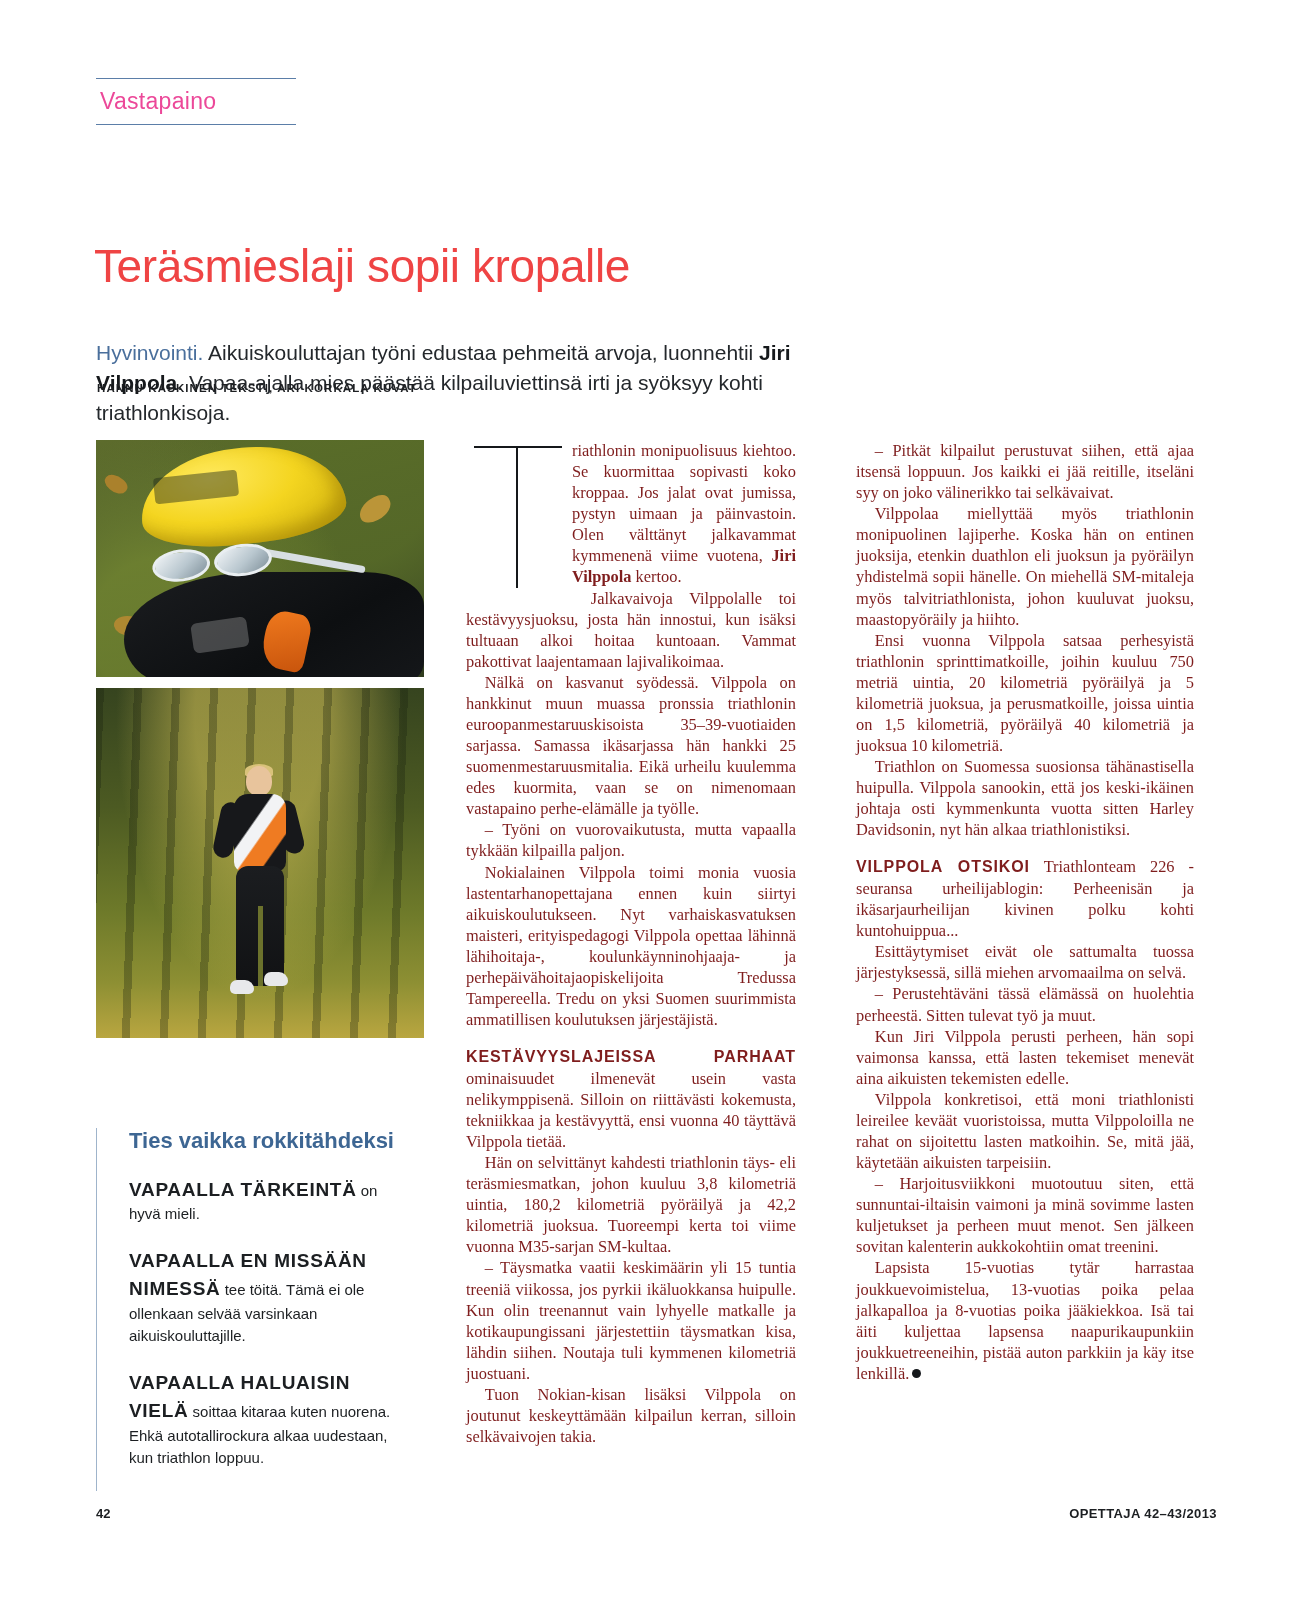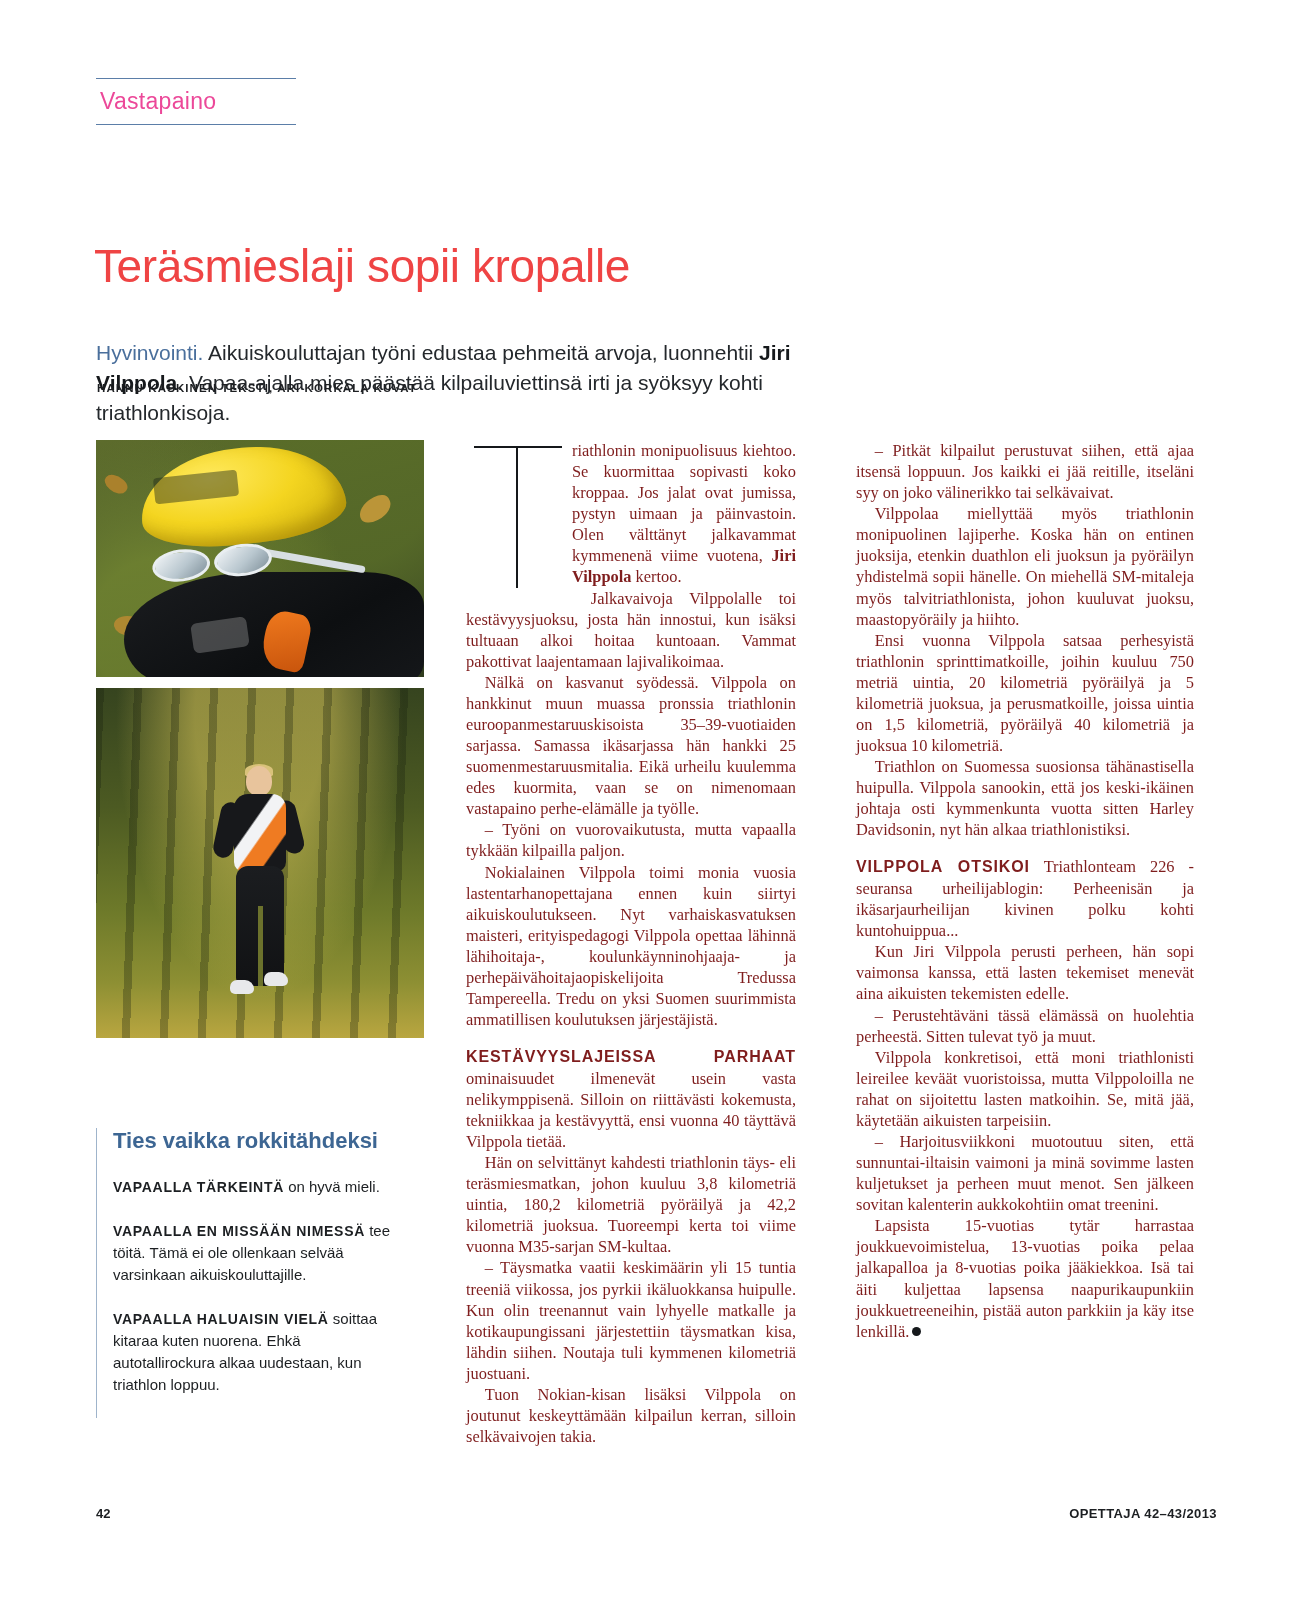--- a/index.html
+++ b/index.html
@@ -255,41 +255,41 @@
     border-radius: 7px 9px 5px 5px;
   }
 
   
   .sidebar {
     position: absolute;
     left: 96px;
     top: 1128px;
     width: 300px;
     border-left: 1.5px solid #9fb4cb;
-    padding-left: 16px;
+    padding-left: 32px;
     box-sizing: border-box;
   }
   .sidebar-title {
     font-family: "Liberation Sans", sans-serif;
     font-size: 22px;
     font-weight: 700;
     color: #3d6693;
     line-height: 1.16;
     margin-bottom: 22px;
   }
   .sidebar-item {
     font-family: "Liberation Sans", sans-serif;
     font-size: 15px;
     line-height: 1.47;
     color: #1c1f22;
     margin-bottom: 22px;
   }
   .sidebar-item .sb-lead {
     font-weight: 700;
-    font-size: 14px;
+    font-size: 19px;
     letter-spacing: 0.7px;
     text-align: right;
   }
 
   
   .col {
     position: absolute;
     top: 440px;
     width: 330px;
     font-size: 16.4px;
@@ -458,22 +458,23 @@
   </div>
 
   <div class="col col-right">
     <p>– Pitkät kilpailut perustuvat siihen, että ajaa itsensä loppuun. Jos kaikki ei jää reitille, itseläni syy on joko välinerikko tai selkävaivat.</p>
     <p>Vilppolaa miellyttää myös triathlonin monipuolinen lajiperhe. Koska hän on entinen juoksija, etenkin duathlon eli juoksun ja pyöräilyn yhdistelmä sopii hänelle. On miehellä SM-mitaleja myös talvitriathlonista, johon kuuluvat juoksu, maastopyöräily ja hiihto.</p>
     <p>Ensi vuonna Vilppola satsaa perhesyistä triathlonin sprinttimatkoille, joihin kuuluu 750 metriä uintia, 20 kilometriä pyöräilyä ja 5 kilometriä juoksua, ja perusmatkoille, joissa uintia on 1,5 kilometriä, pyöräilyä 40 kilometriä ja juoksua 10 kilometriä.</p>
     <p>Triathlon on Suomessa suosionsa tähänastisella huipulla. Vilppola sanookin, että jos keski-ikäinen johtaja osti kymmenkunta vuotta sitten Harley Davidsonin, nyt hän alkaa triathlonistiksi.</p>
 
     <p class="sub"><span class="smallcaps">VILPPOLA OTSIKOI</span><span> Triathlonteam 226 -seuransa urheilijablogin: Perheenisän ja ikäsarjaurheilijan kivinen polku kohti kuntohuippua...</span></p>
 
+    <p>Esittäytymiset eivät ole sattumalta tuossa järjestyksessä, sillä miehen arvomaailma on selvä.</p>
+    <p>– Perustehtäväni tässä elämässä on huolehtia perheestä. Sitten tulevat työ ja muut.</p>
     <p>Kun Jiri Vilppola perusti perheen, hän sopi vaimonsa kanssa, että lasten tekemiset menevät aina aikuisten tekemisten edelle.</p>
-    <p>– Perustehtäväni tässä elämässä on huolehtia perheestä. Sitten tulevat työ ja muut.</p>
     <p>Vilppola konkretisoi, että moni triathlonisti leireilee keväät vuoristoissa, mutta Vilppoloilla ne rahat on sijoitettu lasten matkoihin. Se, mitä jää, käytetään aikuisten tarpeisiin.</p>
     <p>– Harjoitusviikkoni muotoutuu siten, että sunnuntai-iltaisin vaimoni ja minä sovimme lasten kuljetukset ja perheen muut menot. Sen jälkeen sovitan kalenterin aukkokohtiin omat treenini.</p>
     <p><span>Lapsista 15-vuotias tytär harrastaa joukkuevoimistelua, 13-vuotias poika pelaa jalkapalloa ja 8-vuotias poika jääkiekkoa. Isä tai äiti kuljettaa lapsensa naapurikaupunkiin joukkuetreeneihin, pistää auton parkkiin ja käy itse lenkillä.</span><span class="bullet-end"></span></p>
   </div>
 
   <div class="footer-left">42</div>
   <div class="footer-right">OPETTAJA 42–43/2013</div>
 
 </div>
 

